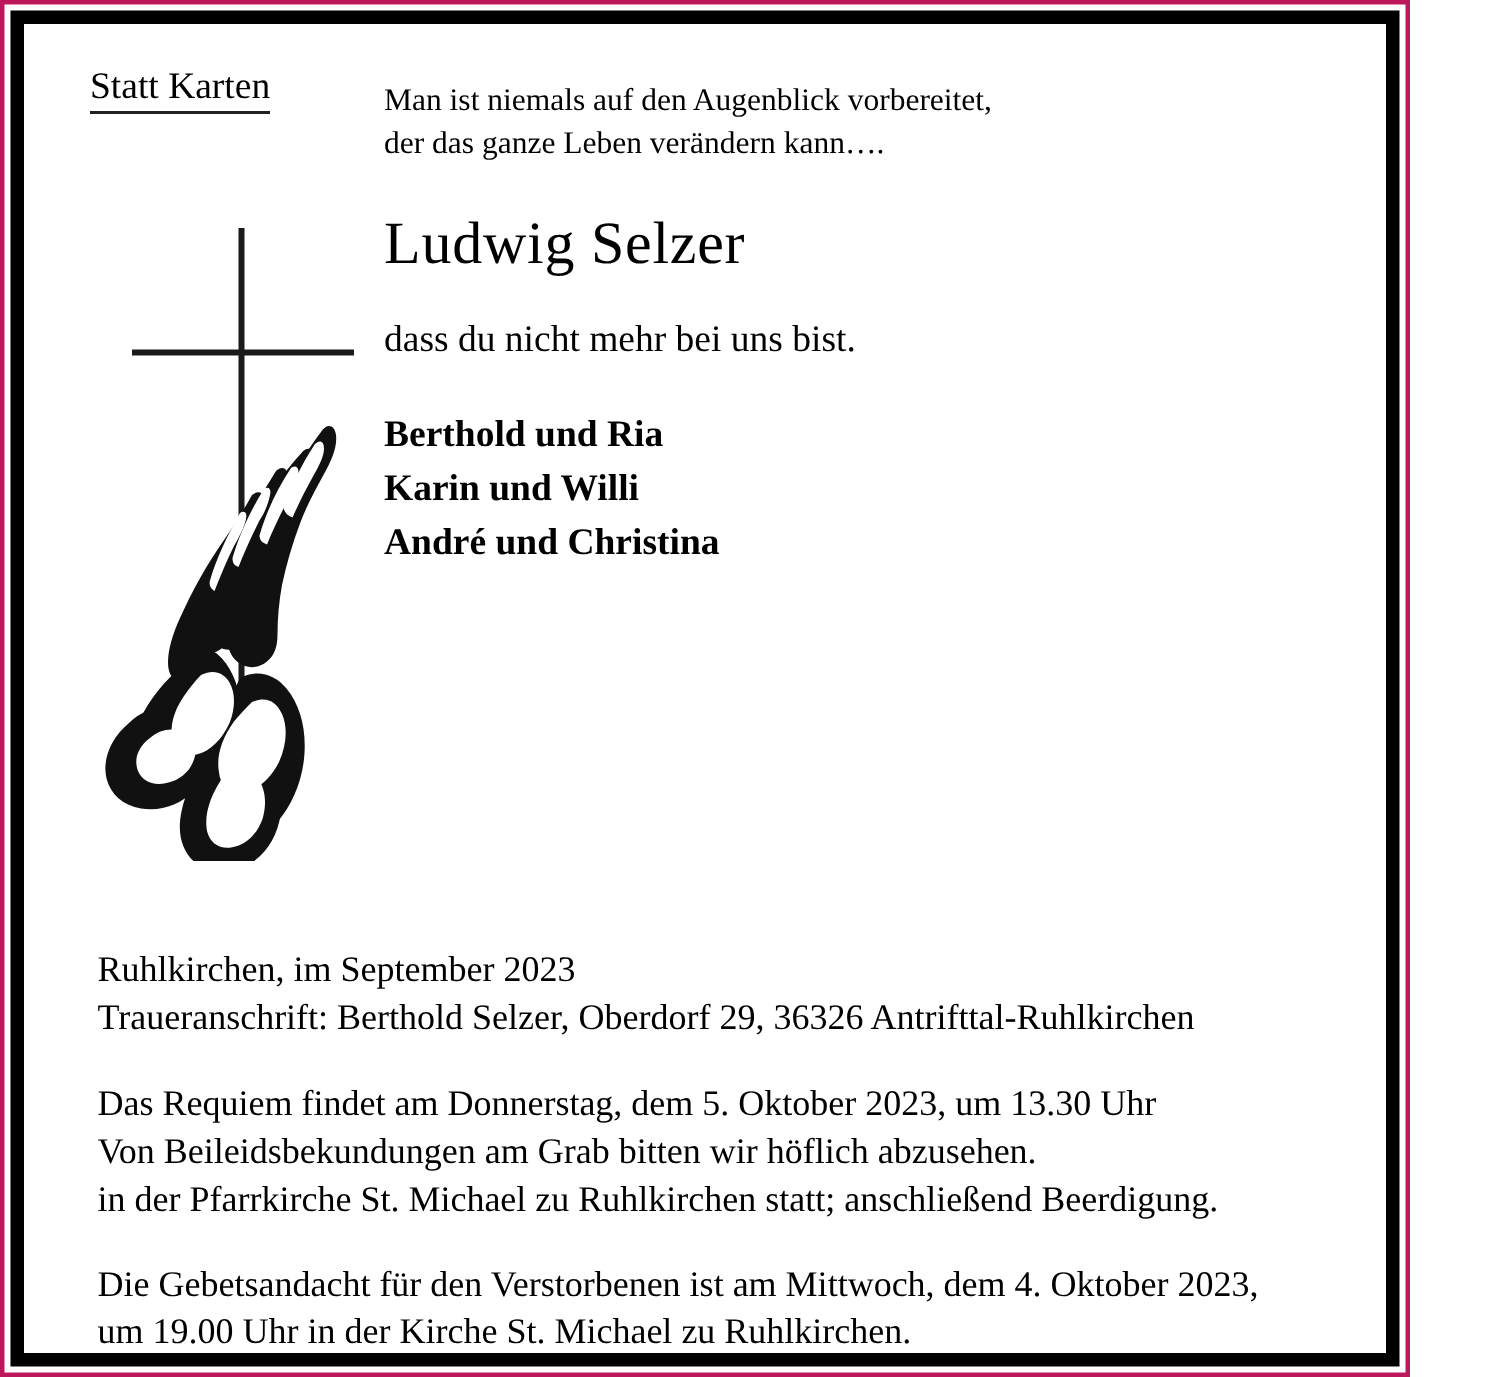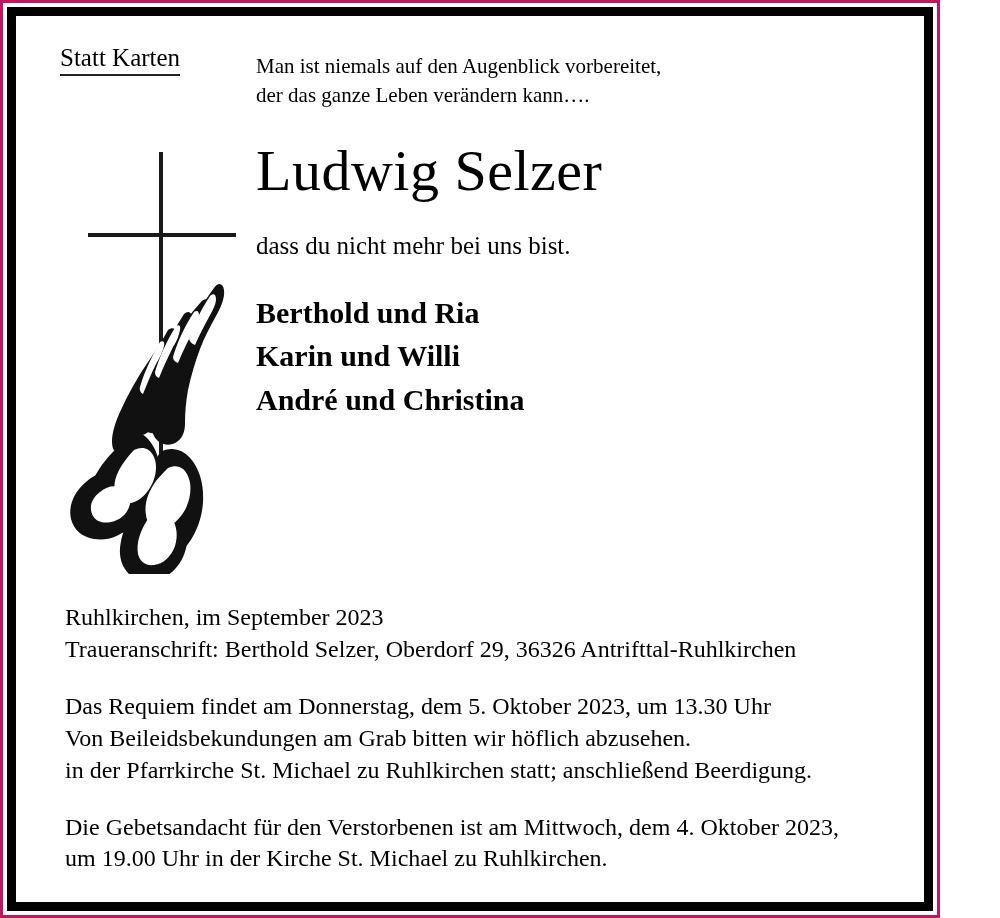--- a/index.html
+++ b/index.html
@@ -78,21 +78,21 @@
     text-align: left;
   }
   .quote {
     font-size: 21px;
     line-height: 1.40;
   }
   .quote div { white-space: nowrap; }
 
   .name {
     margin-top: 30px;
-    font-size: 58px;
+    font-size: 40px;
     line-height: 1.05;
     letter-spacing: 0.5px;
     white-space: nowrap;
   }
 
   .dates {
     margin-top: 14px;
     font-size: 25px;
     line-height: 1.2;
     white-space: nowrap;
@@ -101,31 +101,31 @@
 
   .message {
     margin-top: 26px;
     font-size: 25px;
     line-height: 1.42;
   }
   .message div { white-space: nowrap; }
 
   .family {
     margin-top: 28px;
-    font-size: 30px;
+    font-size: 25px;
     font-weight: bold;
     line-height: 1.44;
   }
   .family div { white-space: nowrap; }
 
   
   .lower {
     position: absolute;
     left: 49px;
-    top: 586px;
+    top: 616px;
     width: 900px;
     text-align: left;
     font-size: 24px;
     line-height: 1.33;
   }
   .lower p { margin: 0; }
   .lower p + p { margin-top: 25px; }
   .lower div { white-space: nowrap; }
 </style>
 </head>

